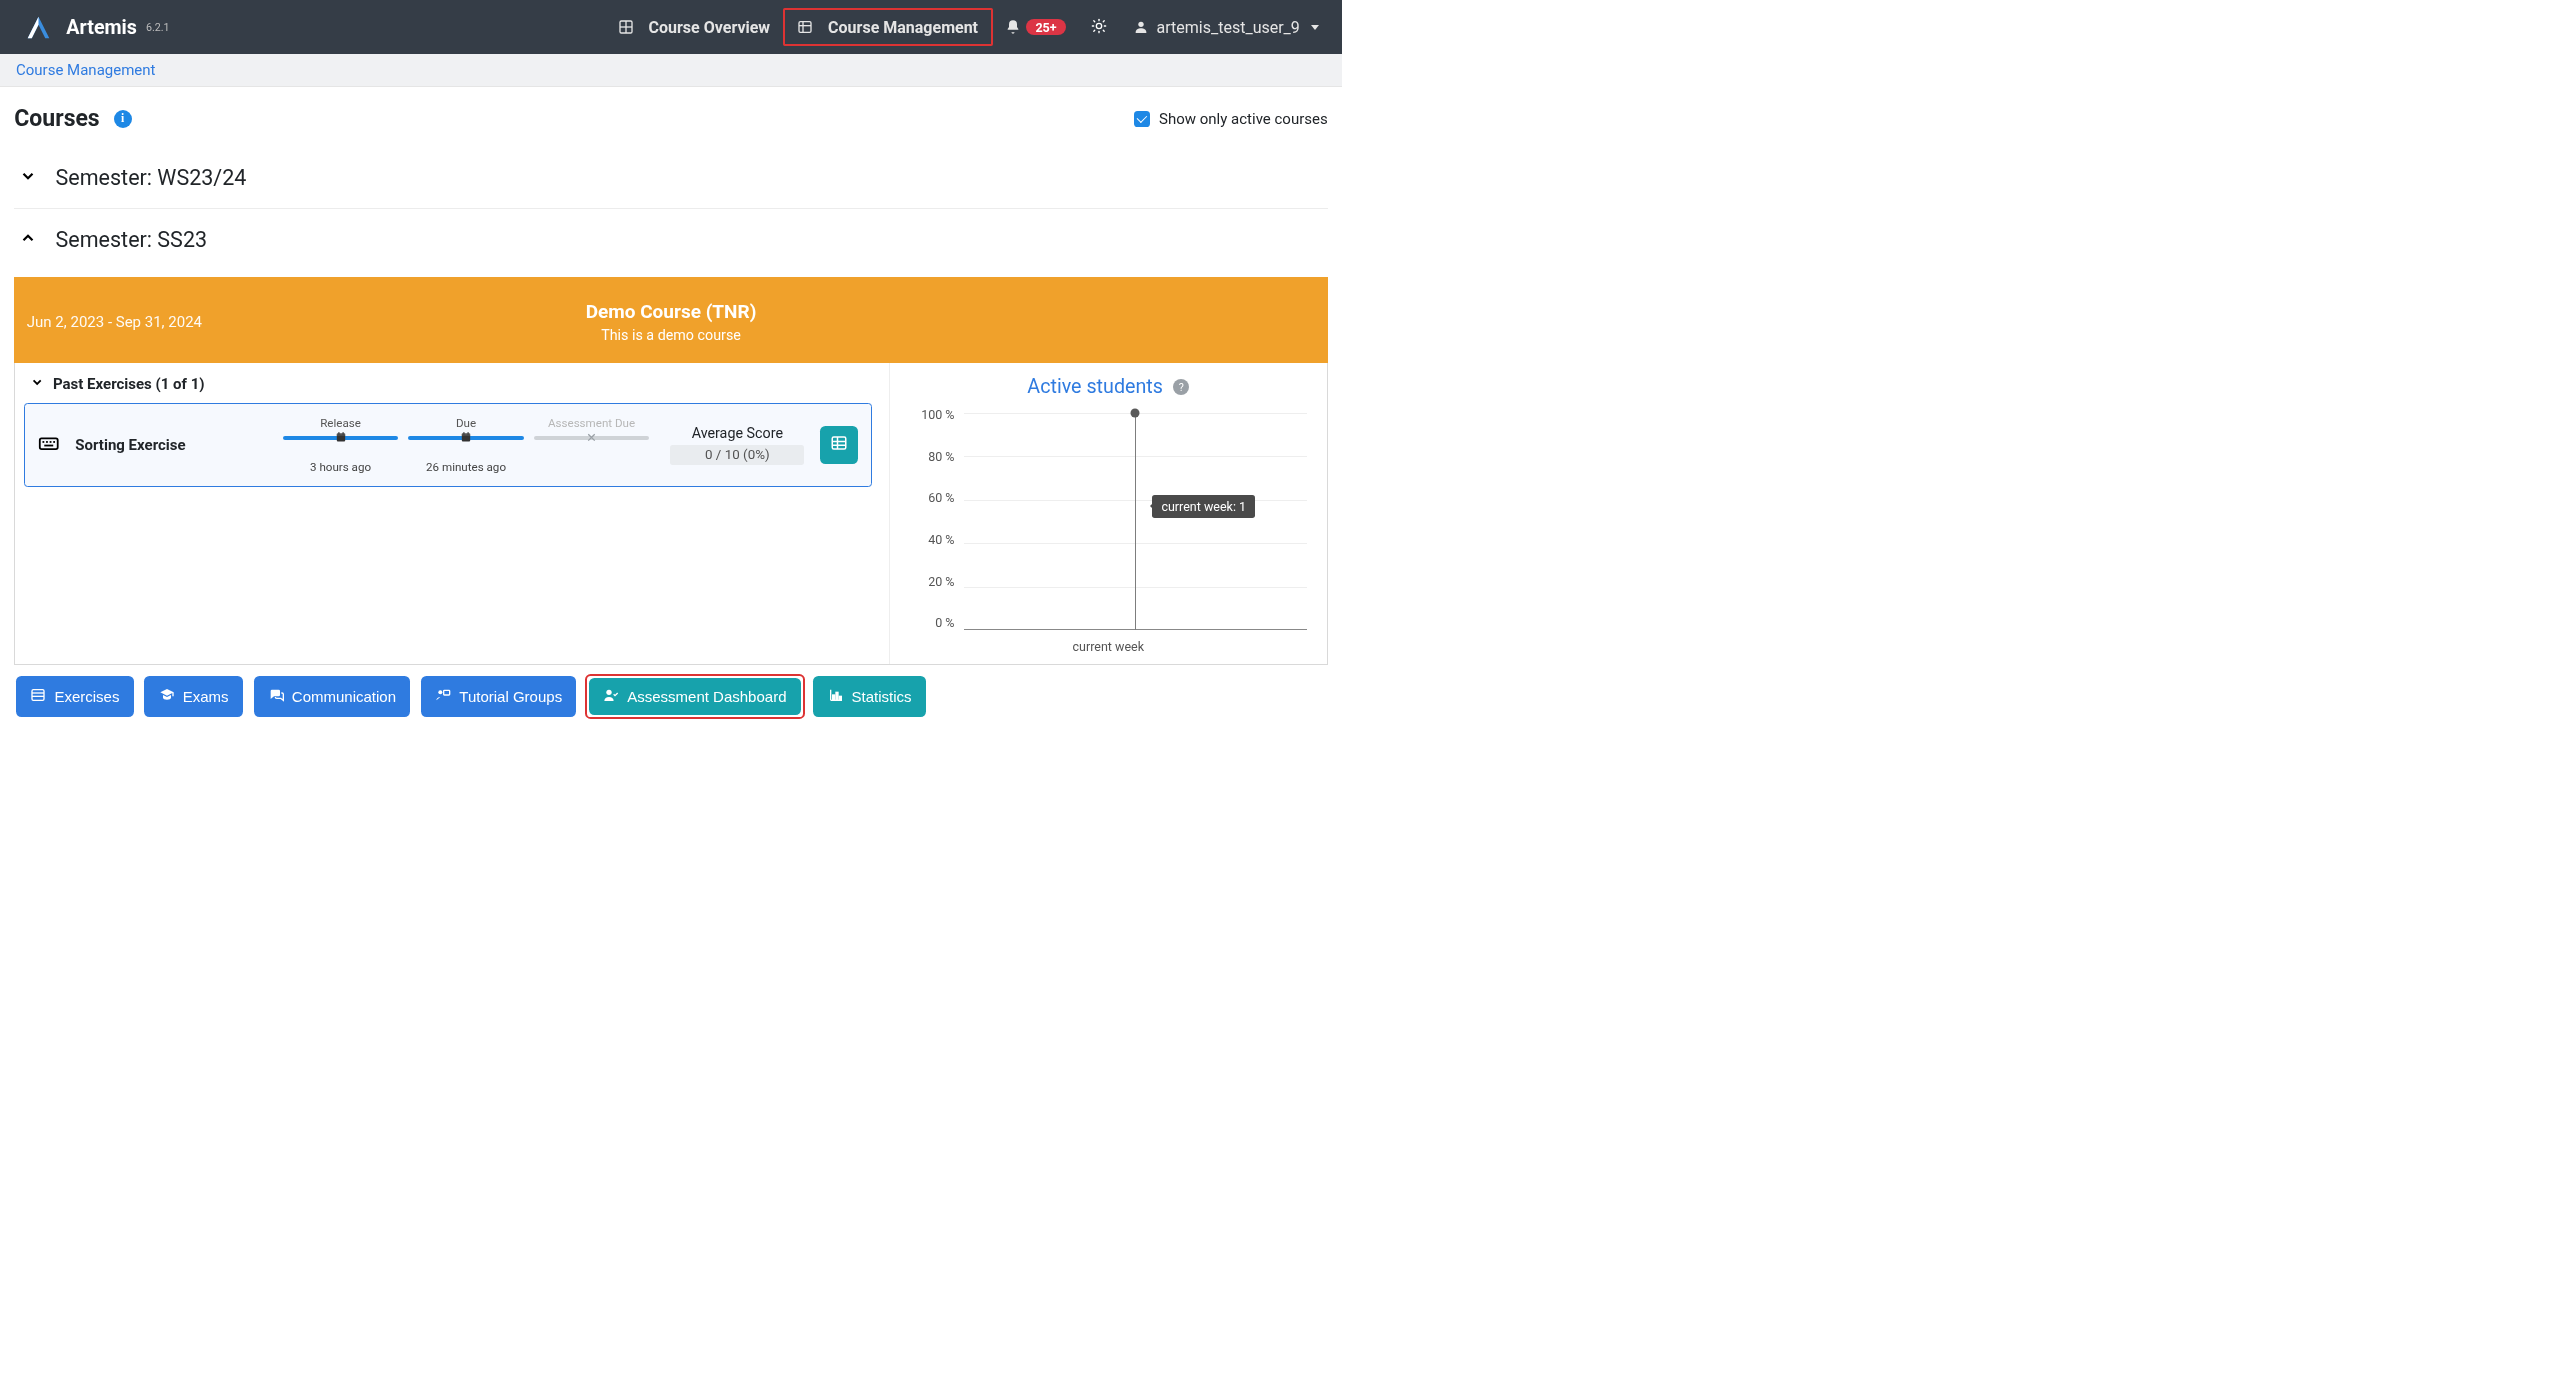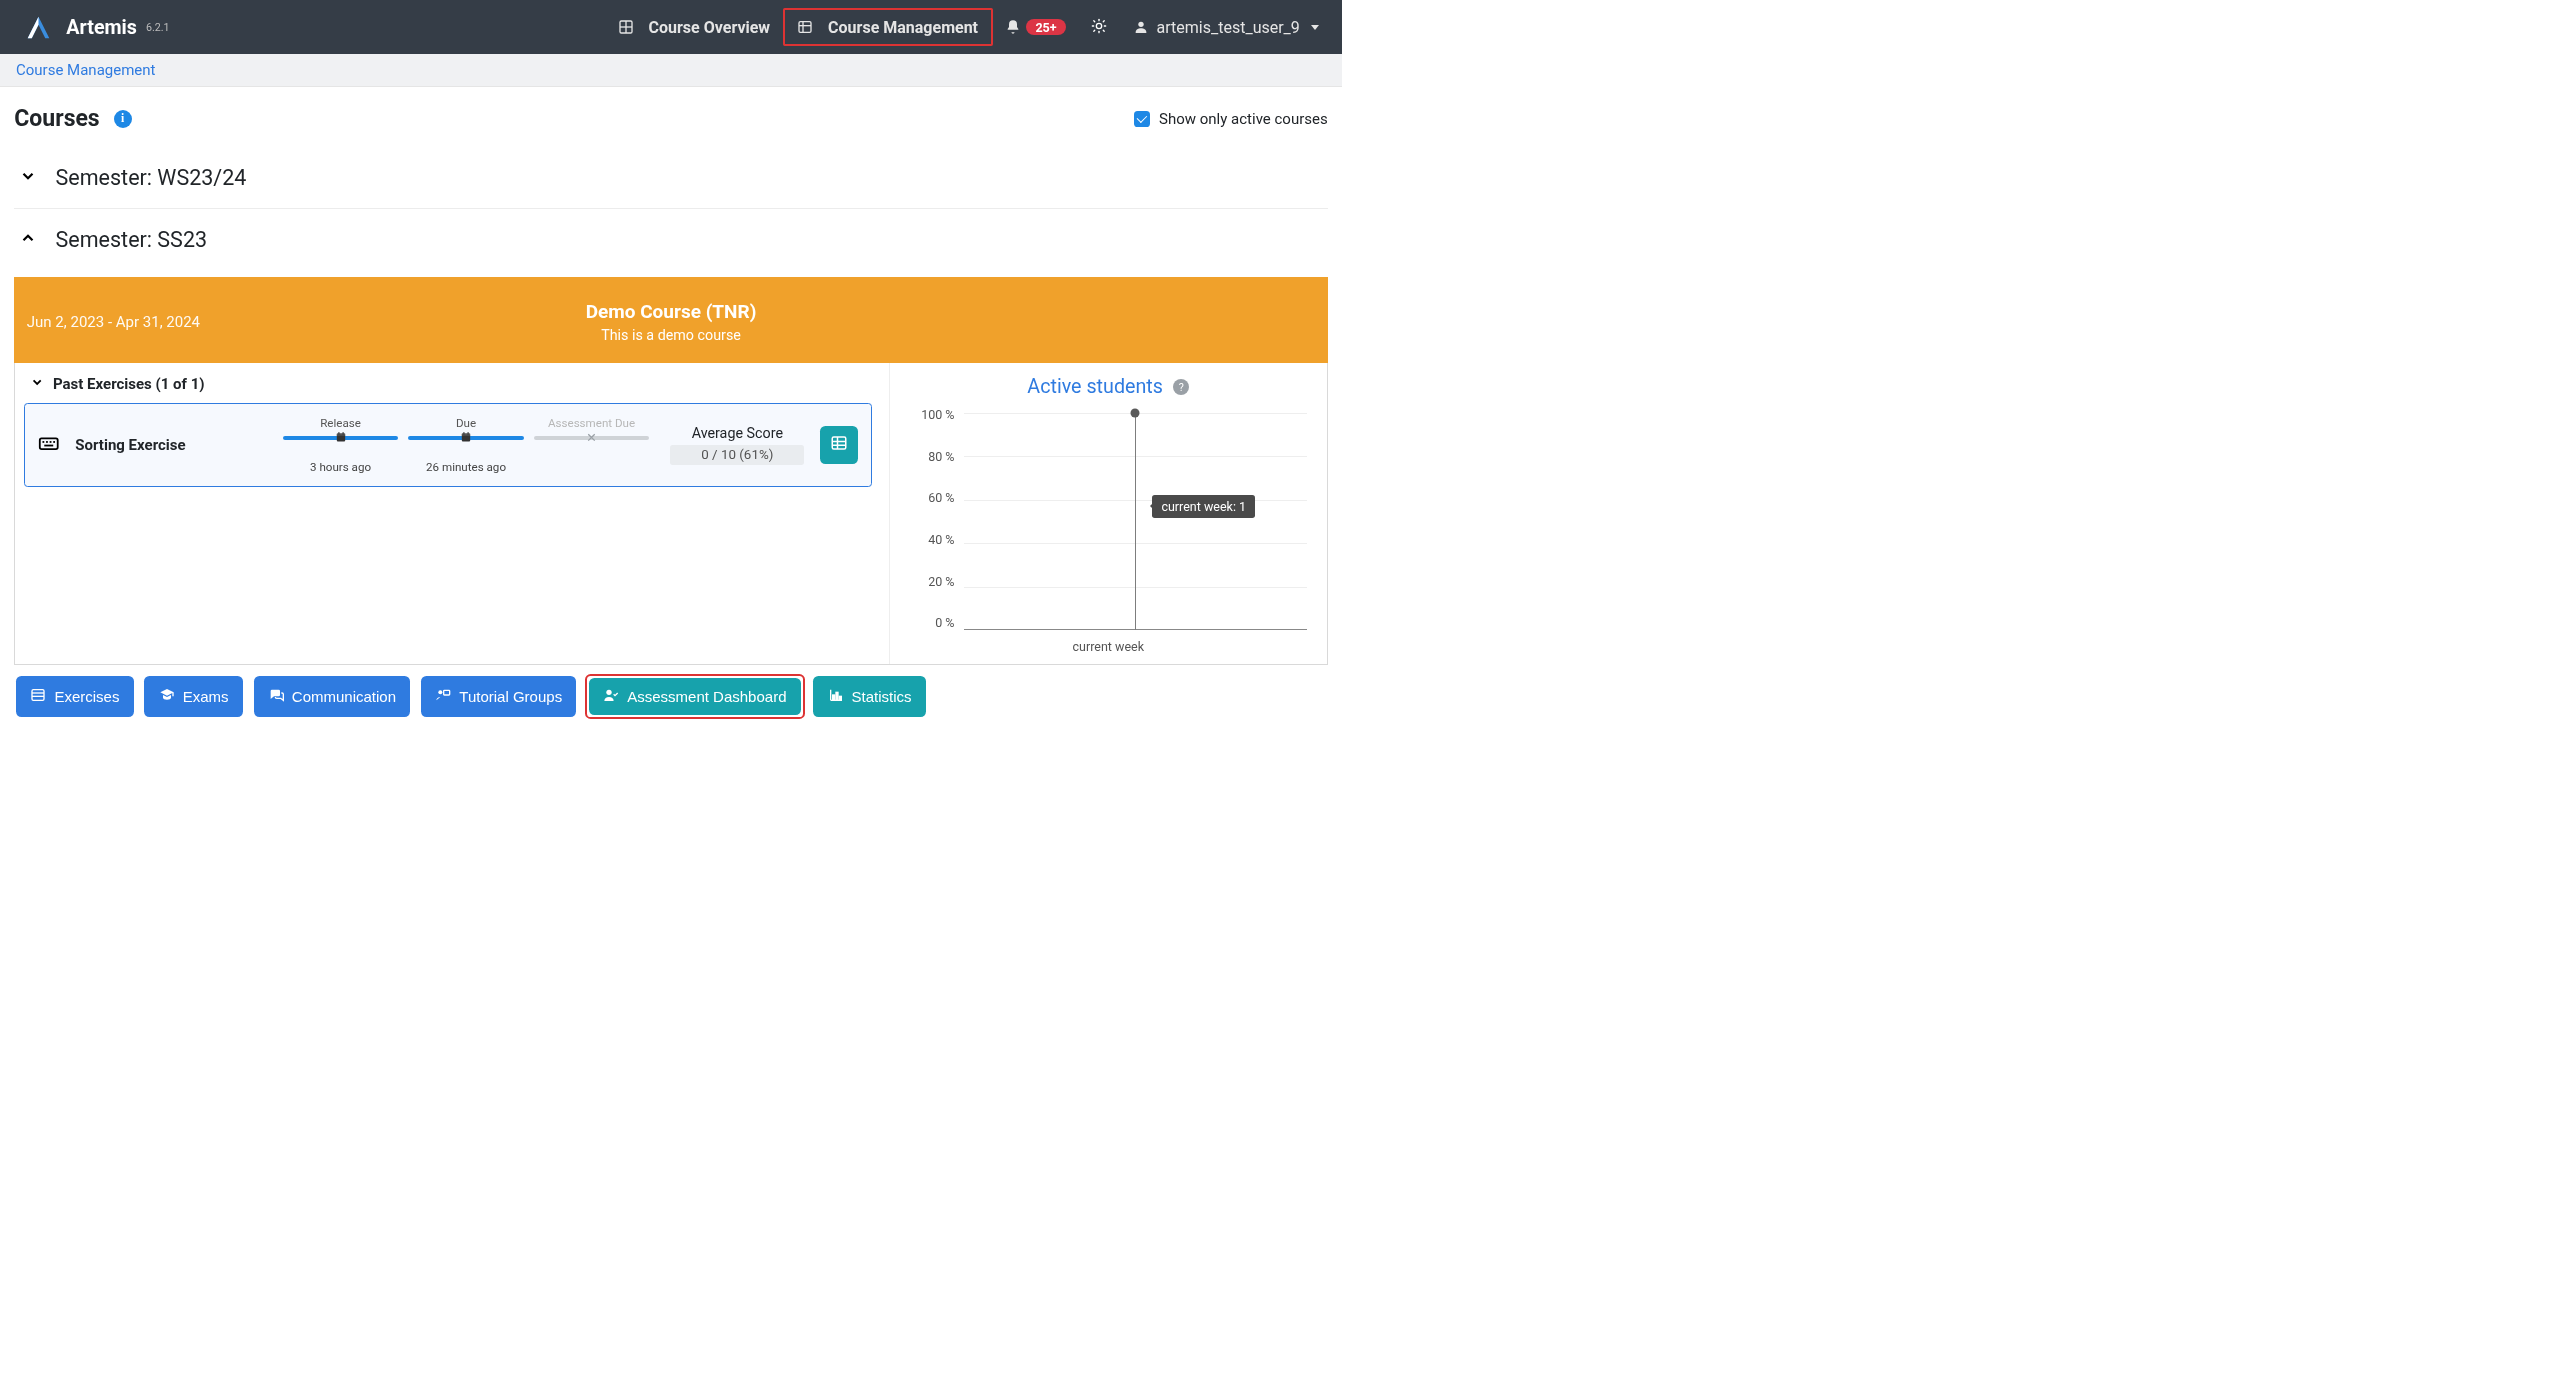--- a/index.html
+++ b/index.html
@@ -342,21 +342,21 @@
     <span class="chev">
       <svg viewBox="0 0 24 24" fill="none" stroke="#000" stroke-width="3">
           <polyline points="6 15 12 9 18 15"></polyline>
         </svg>
     </span>
     <span>Semester: SS23</span>
   </div>
 
   <div class="course-card">
     <div class="course-banner">
-      <span class="course-dates">Jun 2, 2023 - Apr 31, 2024</span>
+      <span class="course-dates">Jun 2, 2023 - Sep 31, 2024</span>
       <div class="course-center">
         <div class="course-title">Demo Course (TNR)</div>
         <div class="course-sub">This is a demo course</div>
       </div>
     </div>
 
     <div class="course-body">
       <div class="left-pane">
         <div class="past-ex-header">
           <span>
@@ -411,21 +411,21 @@
               <div class="lbl">Assessment Due</div>
               <div class="tline grey">
                   <span class="xmark">✕</span>
                 </div>
               <div class="val"></div>
             </div>
           </div>
 
           <div class="score-wrap">
             <div class="score-label">Average Score</div>
-            <div class="score-bar">0 / 10 (61%)</div>
+            <div class="score-bar">0 / 10 (0%)</div>
           </div>
 
           <div class="teal-btn">
             <span>
               <svg viewBox="0 0 24 24" fill="none" stroke="#fff" stroke-width="2">
                   <rect x="3" y="4" width="18" height="16" rx="2"></rect>
                   <line x1="3" y1="10" x2="21" y2="10"></line>
                   <line x1="3" y1="15" x2="21" y2="15"></line>
                   <line x1="10" y1="4" x2="10" y2="20"></line>
                 </svg>

